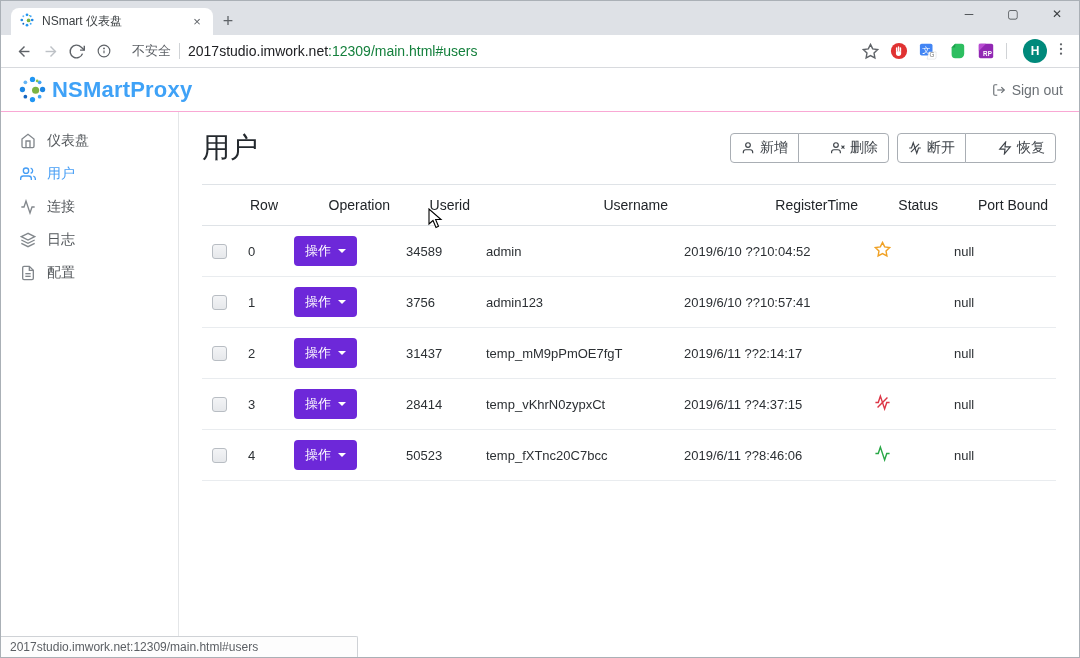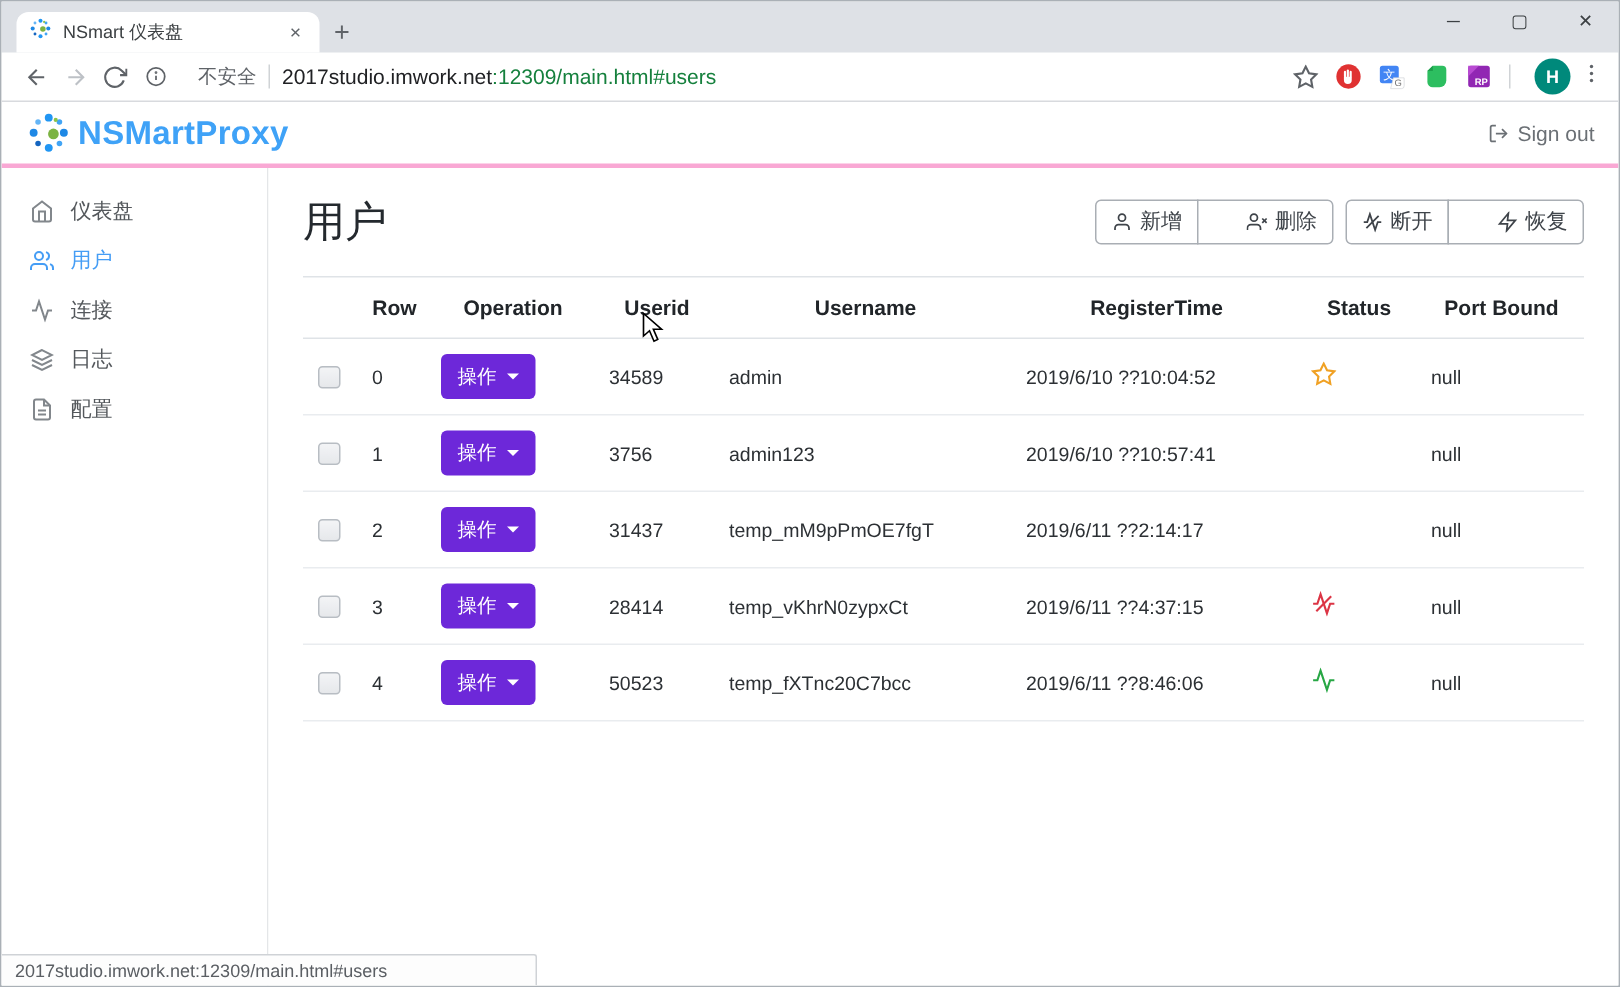--- a/index.html
+++ b/index.html
@@ -32,21 +32,21 @@
   .url .rest { color:#15803d; }
   .tb-spacer { flex:1; }
   .ext { width:24px; height:24px; display:flex; align-items:center; justify-content:center; margin-left:5px; }
   .ext svg { width:18px; height:18px; }
   .star-ic svg { width:17px; height:17px; color:#5f6368; }
   .avatar { width:24px; height:24px; border-radius:50%; background:#00897b; color:#fff; font-size:12px; font-weight:bold; display:flex; align-items:center; justify-content:center; margin-left:8px; }
   .menu-dots { color:#5f6368; margin-left:6px; }
   .menu-dots svg { width:16px; height:16px; }
 
   
-  .app-header { height:44px; display:flex; padding:0 16px; border-bottom:3px solid #f9a8d4; background:#fff; }
+  .app-header { height:44px; display:flex; padding:0 16px; border-bottom:1px solid #f9a8d4; background:#fff; }
   .brand { display:flex; align-items:center; gap:4px; }
   .brand svg { width:31px; height:31px; }
   .brand-name { font-size:22px; font-weight:bold; color:#3fa2f7; letter-spacing:0.2px; }
   .signout { margin-left:auto; display:flex; align-items:center; gap:6px; color:#6b7075; font-size:14px; cursor:default; }
   .signout svg { width:14px; height:14px; }
 
   
   .app-body { display:flex; height:546px; }
   .sidebar { width:180px; border-right:1px solid #e4e6e8; padding-top:12px; background:#fff; }
   .side-item { height:33px; display:flex; align-items:center; gap:11px; padding-left:19px; font-size:14px; color:#54585c; cursor:default; }
@@ -59,21 +59,21 @@
   .page-title { font-size:28px; font-weight:500; color:#24292e; margin:0; }
   .actions { margin-left:auto; display:flex; gap:8px; }
   .btn-group { display:flex; }
   .o-btn { display:flex; align-items:center; gap:5px; background:#fff; border:1px solid #a9aeb4; color:#3f444a; font-size:14px; padding:5px 10px; font-family:inherit; cursor:default; }
   .o-btn svg { width:14px; height:14px; }
   .btn-group .o-btn:first-child { border-radius:4px 0 0 4px; }
   .btn-group .o-btn:last-child { border-radius:0 4px 4px 0; margin-left:-1px;padding-left:32px; }
 
   
   table.users { width:100%; border-collapse:collapse; table-layout:fixed; margin-top:17px; border-top:1px solid #dfe3e7; }
-  table.users th { text-align:center; font-size:14px; font-weight:bold; color:#212529; padding:12px 8px; border-bottom:1px solid #dfe3e7; }
+  table.users th { text-align:right; font-size:14px; font-weight:normal; color:#212529; padding:12px 8px; border-bottom:1px solid #dfe3e7; }
   table.users td { font-size:13px; color:#2c3034; padding:10px 8px; border-bottom:1px solid #e9ecef; height:48px; vertical-align:middle; }
   .col-check{width:38px;} .col-row{width:46px;} .col-op{width:112px;} .col-userid{width:80px;}
   .col-username{width:198px;margin-top:20px;} .col-reg{width:190px;} .col-status{width:80px;} .col-port{width:110px;}
   .checkbox { display:inline-block; width:15px; height:15px; border:1px solid #b8bdc3; border-radius:3px; background:linear-gradient(#f3f4f6,#e6e8eb); margin-left:2px; vertical-align:middle; }
   .op-btn { background:#6d28d9; color:#fff; border:none; border-radius:4px; font-size:13px; padding:6px 11px; display:inline-flex; align-items:center; gap:7px; font-family:inherit; cursor:default; }
   .caret { width:0; height:0; border-left:4px solid transparent; border-right:4px solid transparent; border-top:4px solid #fff; display:inline-block; }
   .status-slot svg { width:17px; height:17px; }
   .st-star { color:#f0a124; }
   .st-red { color:#dc3545; }
   .st-green { color:#28a745; }

